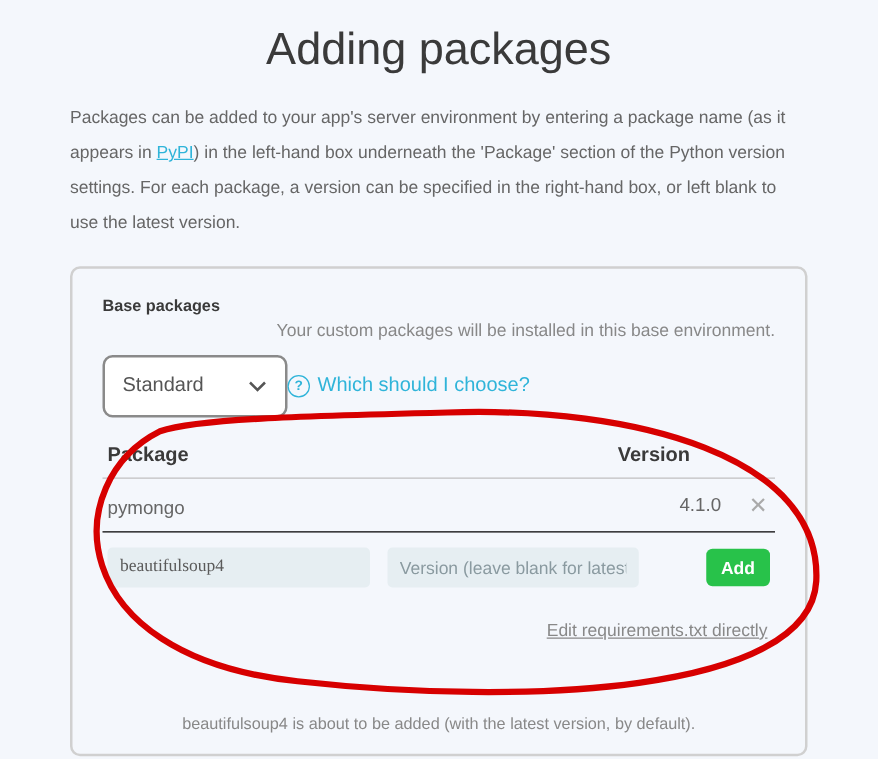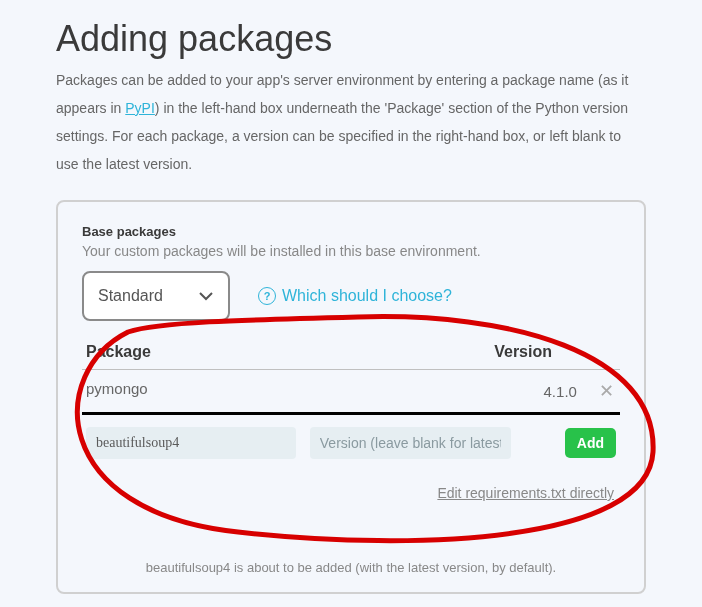--- a/index.html
+++ b/index.html
@@ -10,21 +10,22 @@
       padding: 0;
       color: #333;
     }
     .container {
       padding: 18px 56px 10px 56px;
     }
     h1 {
       font-size: 36px;
       font-weight: 500;
       color: #3a3a3a;
-      margin-bottom: 6px;
+      margin-bottom: 19px;
+      text-align: center;
     }
     .intro {
       font-size: 14px;
       color: #666;
       line-height: 2.0;
       margin-bottom: 22px;
     }
     .intro a {
       color: #2fb4d9;
       text-decoration: underline;
@@ -42,25 +43,25 @@
     .base-title {
       font-size: 13px;
       font-weight: bold;
       color: #3a3a3a;
       margin-bottom: 4px;
     }
     .base-desc {
       font-size: 14px;
       color: #888;
       margin-bottom: 12px;
+      text-align: right;
     }
     .base-row {
       display: flex;
       align-items: center;
-      gap: 28px;
       margin-bottom: 18px;
     }
     .dropdown {
       width: 148px;
       height: 50px;
       border: 2px solid #8a8a8a;
       border-radius: 8px;
       background: #fff;
       display: flex;
       align-items: center;
@@ -94,23 +95,23 @@
       justify-content: space-between;
       padding: 4px 30px 8px 4px;
       border-bottom: 1px solid #c0c0c0;
       font-size: 16px;
       font-weight: bold;
       color: #3a3a3a;
     }
     .pkg-row {
       display: flex;
       justify-content: space-between;
-      align-items: flex-start;
+      align-items: flex-end;
       padding: 10px 4px 10px 4px;
-      border-bottom: 3px solid #000000;
+      border-bottom: 1px solid #000000;
       font-size: 15px;
       color: #666;
     }
     .pkg-right {
       display: flex;
       align-items: center;
       gap: 22px;
       padding-right: 2px;
     }
     .close-x {

